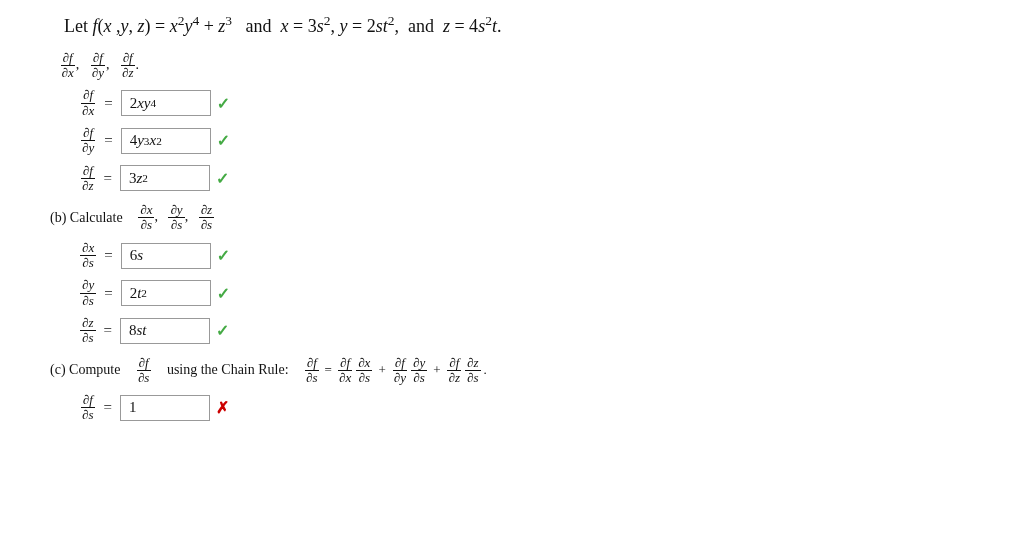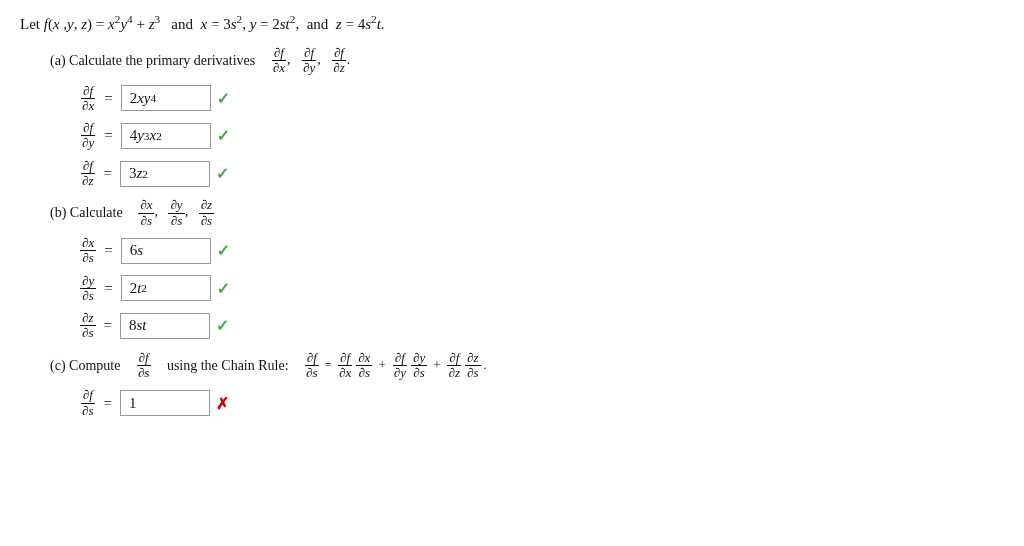--- a/index.html
+++ b/index.html
@@ -7,23 +7,24 @@
       font-family: 'Times New Roman', Times, serif;
       font-size: 15px;
       background: #fff;
       color: #111;
       padding: 10px 20px;
       width: 1024px;
       min-height: 546px;
     }
 
     .problem-header {
-      font-size: 15px;
+      font-size: 18px;
       line-height: 1.6;
       margin-bottom: 8px;
+      margin-left: 44px;
     }
 
     .part {
       margin: 10px 0 10px 30px;
     }
 
     .part-label {
       font-size: 14px;
       margin-bottom: 6px;
       display: flex;
@@ -104,21 +105,20 @@
   </style>
 </head>
 <body>
 
 <div class="problem-header">
   Let <em>f</em>(<em>x</em> ,<em>y</em>, <em>z</em>) = <em>x</em><sup>2</sup><em>y</em><sup>4</sup> + <em>z</em><sup>3</sup> &nbsp; and &nbsp;<em>x</em> = 3<em>s</em><sup>2</sup>, <em>y</em> = 2<em>st</em><sup>2</sup>, &nbsp;and &nbsp;<em>z</em> = 4<em>s</em><sup>2</sup><em>t</em>.
 </div>
 
 <div class="part">
   <div class="part-label">
-    <span>(a) Calculate the primary derivatives</span>
     &nbsp;
     <span>
       <span class="frac">
           <span class="num">∂<em>f</em></span>
           <span class="den">∂<em>x</em></span>
         </span>,
       &nbsp;
       <span class="frac">
           <span class="num">∂<em>f</em></span>
           <span class="den">∂<em>y</em></span>

